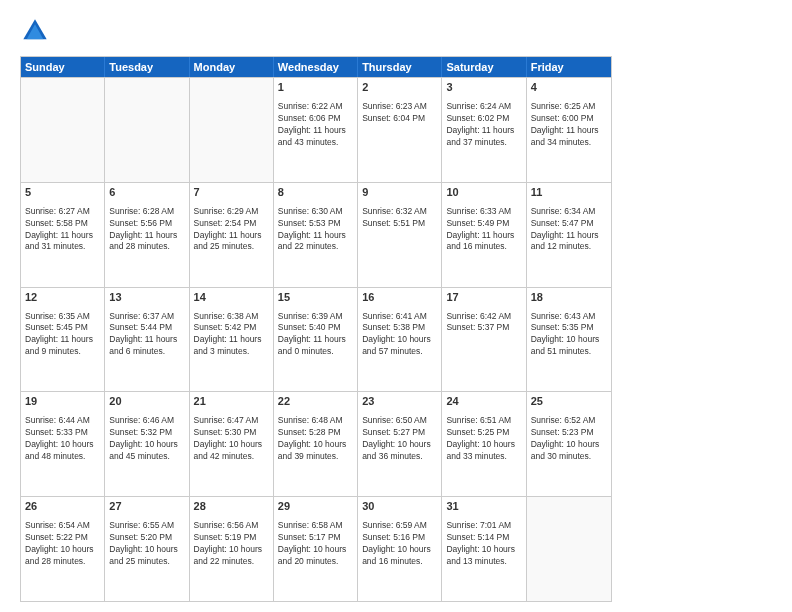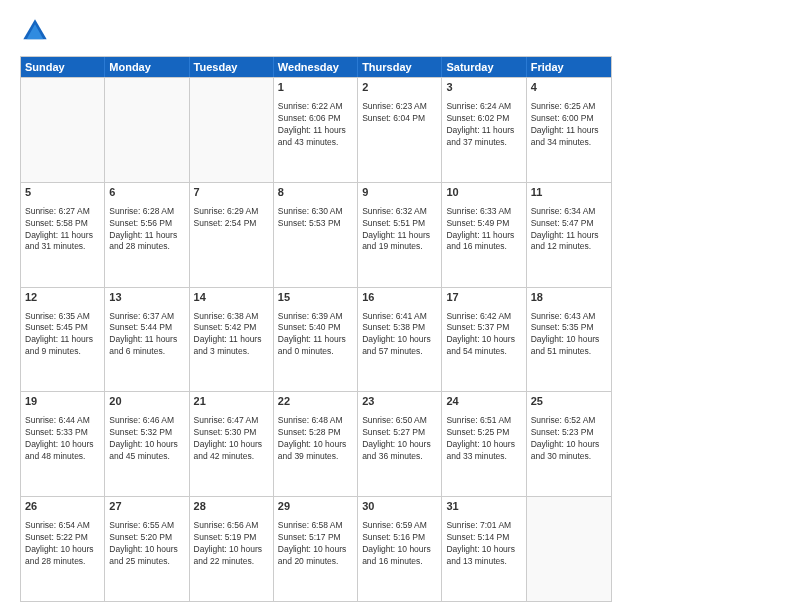--- a/index.html
+++ b/index.html
@@ -128,22 +128,22 @@
     </div>
     <div class="title-block">
       <div class="month-title"></div>
       <div class="location"></div>
     </div>
   </div>
 
   <div class="calendar">
     <div class="cal-header-row">
     <div class="cal-header-cell">Sunday</div>
+        <div class="cal-header-cell">Tuesday</div>
         <div class="cal-header-cell">Monday</div>
-        <div class="cal-header-cell">Tuesday</div>
         <div class="cal-header-cell">Wednesday</div>
         <div class="cal-header-cell">Thursday</div>
         <div class="cal-header-cell">Saturday</div>
         <div class="cal-header-cell">Friday</div>
       </div>
     <div class="cal-body">
     <div class="cal-row">
           <div class="cal-cell empty"></div>
           <div class="cal-cell empty"></div>
           <div class="cal-cell empty"></div>
@@ -194,35 +194,36 @@
               <div>Sunrise: 6:28 AM</div>
               <div>Sunset: 5:56 PM</div>
               <div>Daylight: 11 hours and 28 minutes.</div>
             </div>
           </div>
           <div class="cal-cell">
             <span class="day-num">7</span>
             <div class="day-info">
               <div>Sunrise: 6:29 AM</div>
               <div>Sunset: 2:54 PM</div>
+              <div>Daylight: 11 hours and 25 minutes.</div>
             </div>
           </div>
           <div class="cal-cell">
             <span class="day-num">8</span>
             <div class="day-info">
               <div>Sunrise: 6:30 AM</div>
               <div>Sunset: 5:53 PM</div>
+              <div>Daylight: 11 hours and 22 minutes.</div>
             </div>
           </div>
           <div class="cal-cell">
             <span class="day-num">9</span>
             <div class="day-info">
               <div>Sunrise: 6:32 AM</div>
               <div>Sunset: 5:51 PM</div>
-              <div>Daylight: 11 hours and 19 minutes.</div>
             </div>
           </div>
           <div class="cal-cell">
             <span class="day-num">10</span>
             <div class="day-info">
               <div>Sunrise: 6:33 AM</div>
               <div>Sunset: 5:49 PM</div>
               <div>Daylight: 11 hours and 16 minutes.</div>
             </div>
           </div>
@@ -274,21 +275,20 @@
               <div>Sunrise: 6:41 AM</div>
               <div>Sunset: 5:38 PM</div>
               <div>Daylight: 10 hours and 57 minutes.</div>
             </div>
           </div>
           <div class="cal-cell">
             <span class="day-num">17</span>
             <div class="day-info">
               <div>Sunrise: 6:42 AM</div>
               <div>Sunset: 5:37 PM</div>
-              <div>Daylight: 10 hours and 54 minutes.</div>
             </div>
           </div>
           <div class="cal-cell">
             <span class="day-num">18</span>
             <div class="day-info">
               <div>Sunrise: 6:43 AM</div>
               <div>Sunset: 5:35 PM</div>
               <div>Daylight: 10 hours and 51 minutes.</div>
             </div>
           </div>

